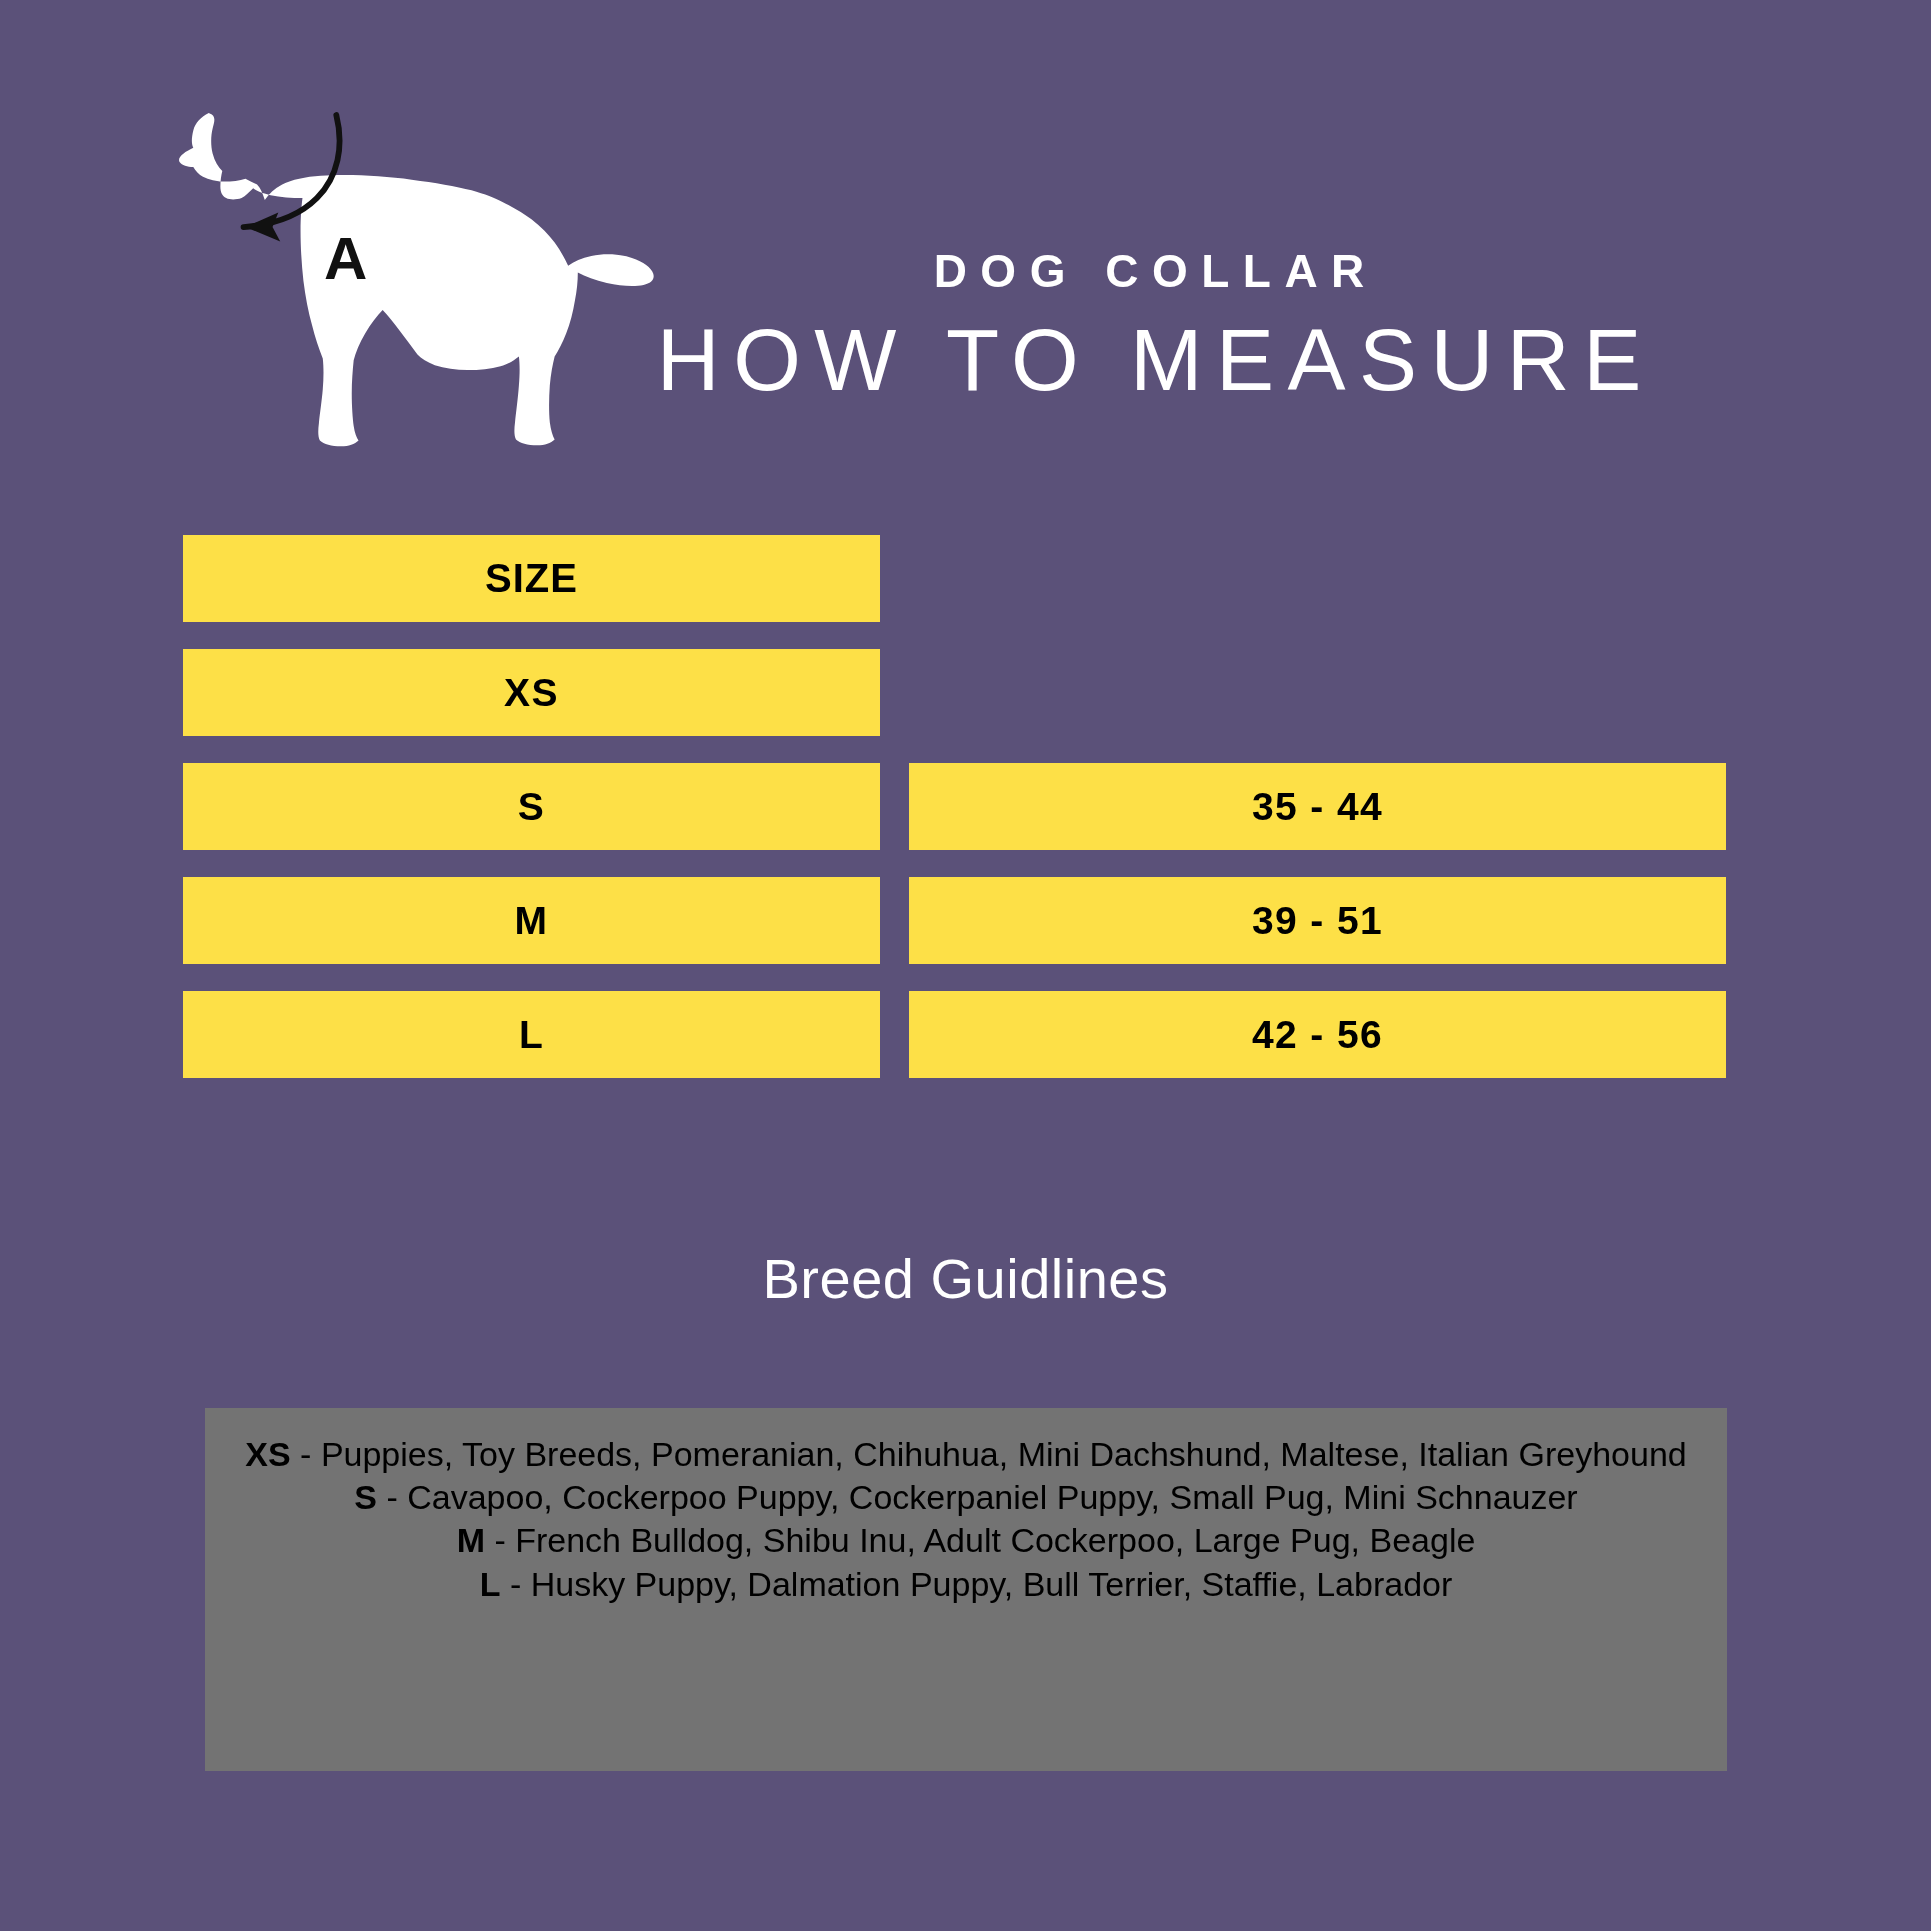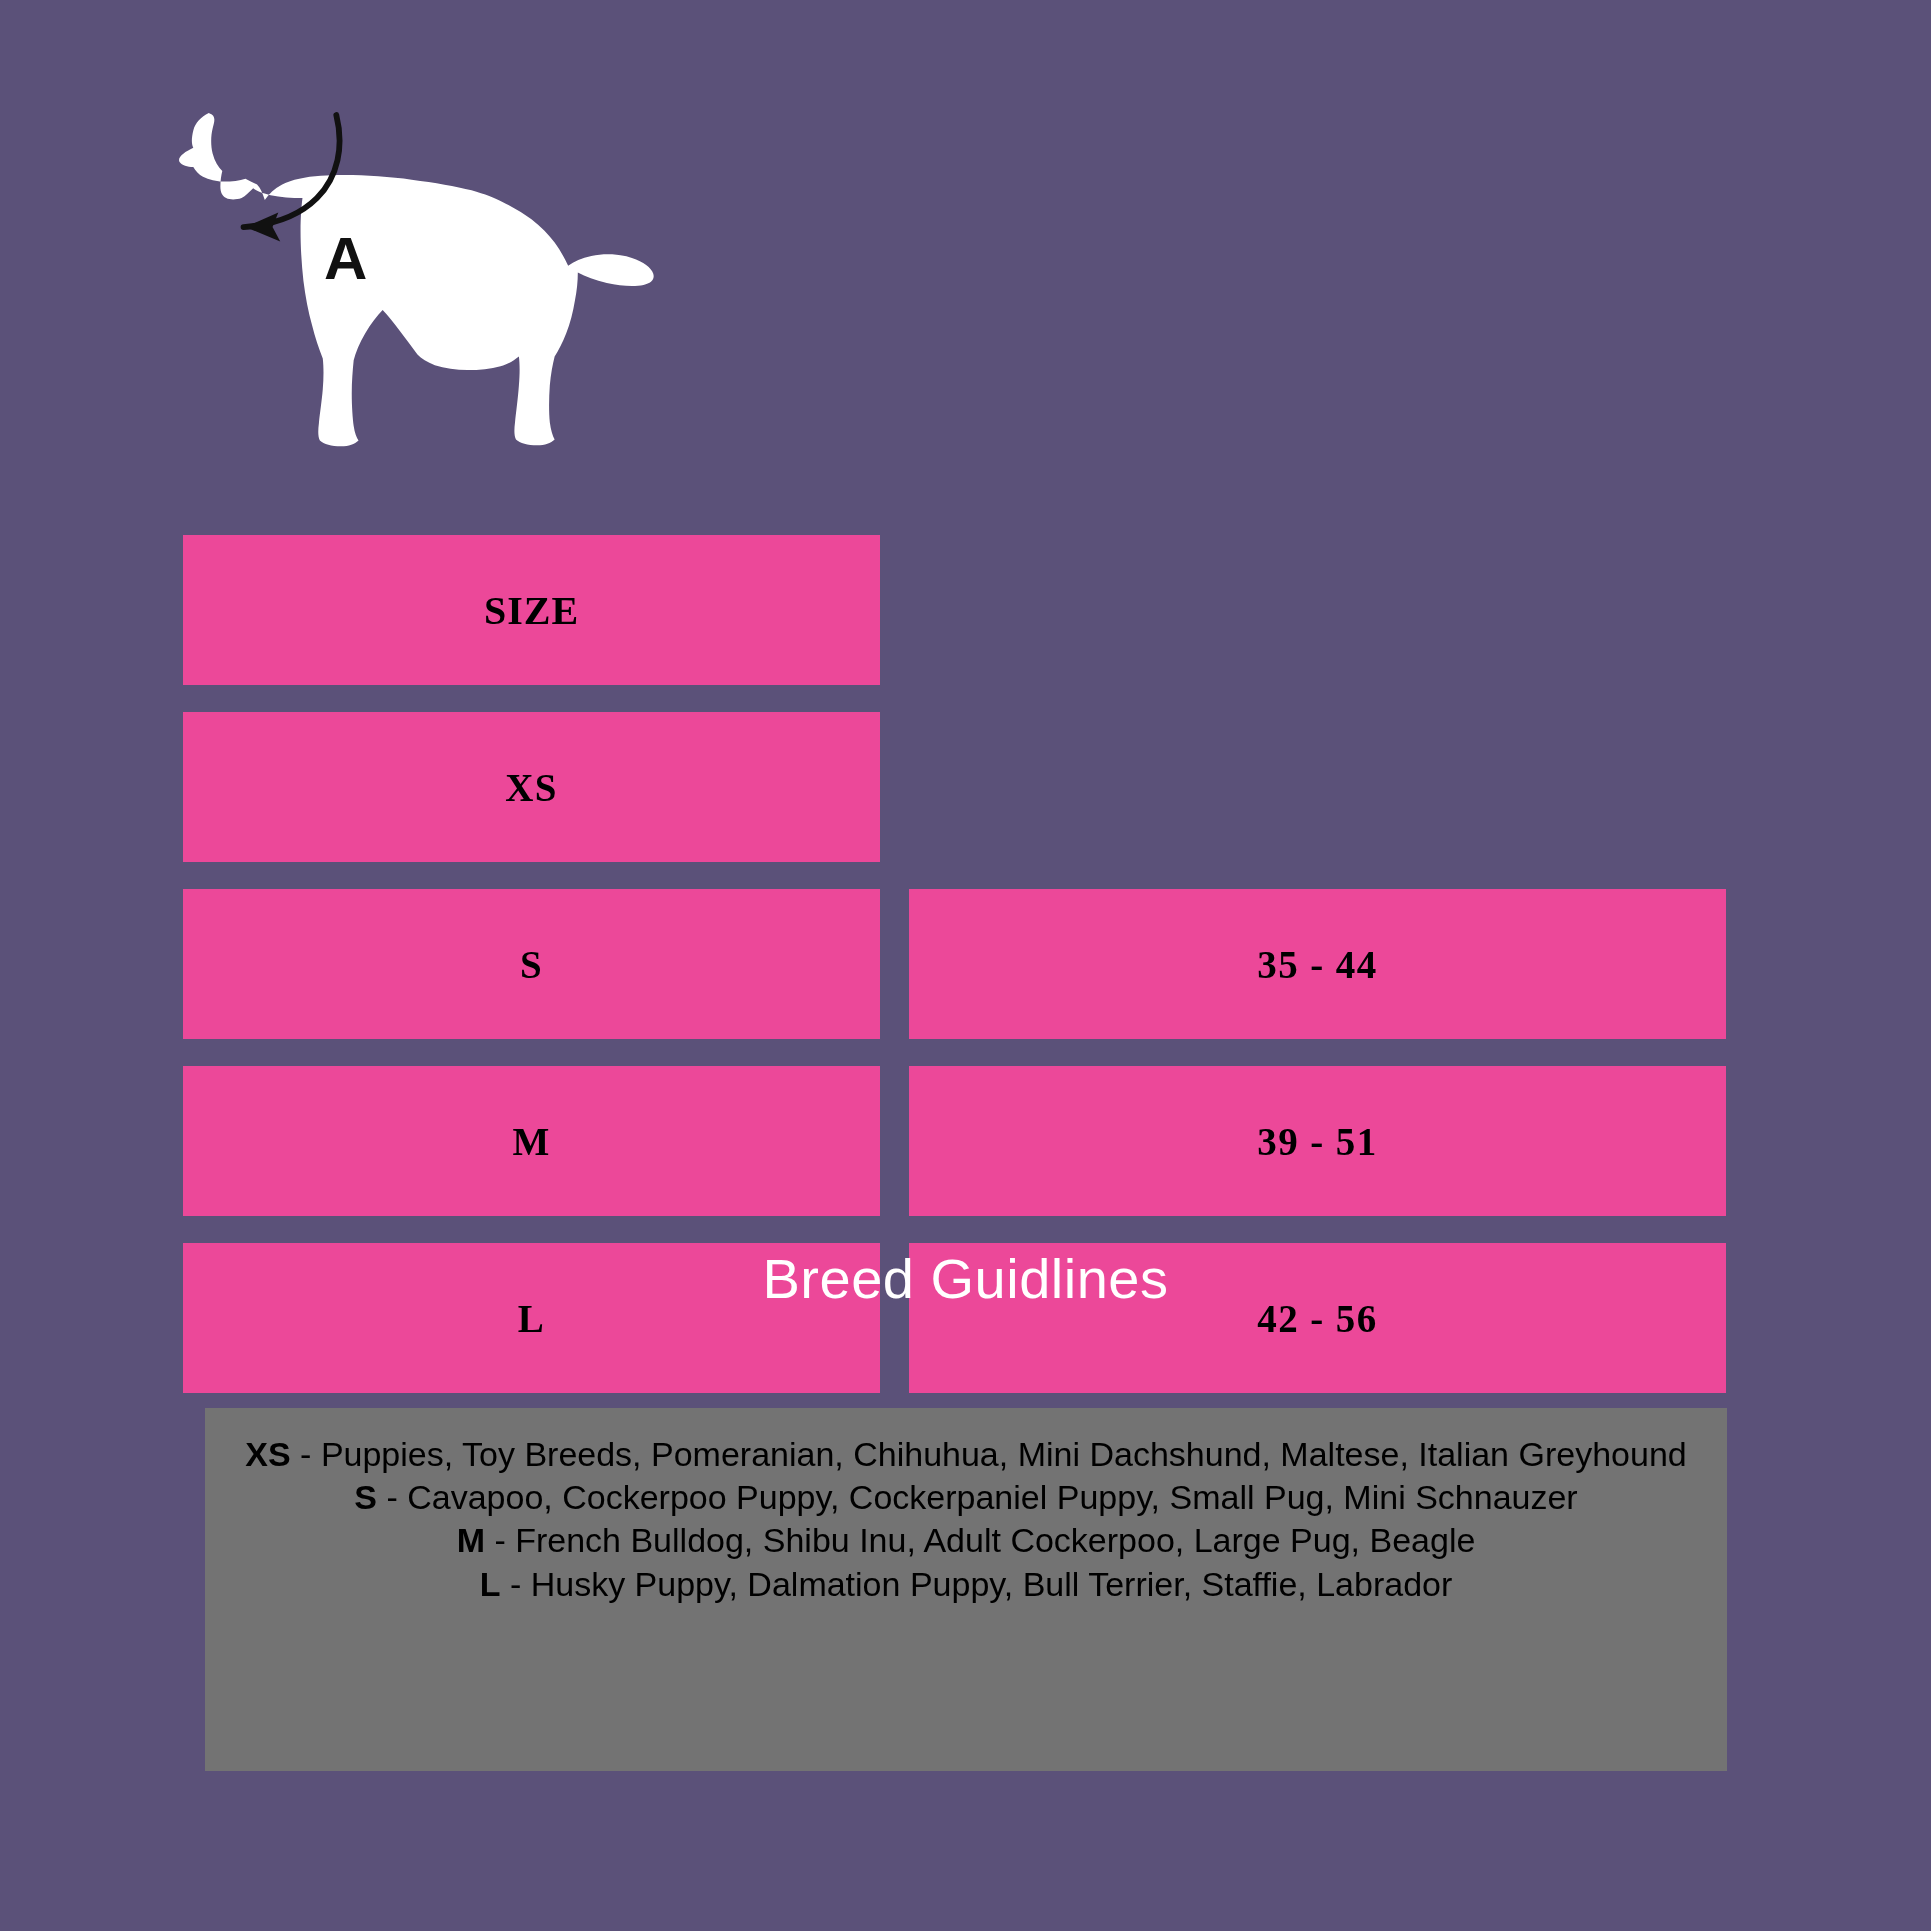--- a/index.html
+++ b/index.html
@@ -44,26 +44,25 @@
   }
 
   
   .table{
     position:absolute;left:183px;top:535px;
     width:1543px;
   }
   .trow{display:flex;gap:29px;margin-bottom:27px;}
   .trow:last-child{margin-bottom:0;}
   .cell{
-    background:#ec4899;
-    height:150px;
+    background:#fde047;
+    height:87px;
     display:flex;align-items:center;justify-content:center;
     color:#000000;
     font-weight:700;
-    font-family:Liberation Serif, serif;
   }
   .cell.c1{width:697px;}
   .cell.c2{width:817px;}
   .cell .txt{font-size:39px;letter-spacing:1.4px;}
   .header .cell .txt{font-size:40px;letter-spacing:1px;}
 
   
   .breed-title{
     position:absolute;left:0;top:1246px;width:1931px;
     text-align:center;
@@ -166,20 +165,24 @@
           Z"></path>
       </g>
       <g>
         <path fill="none" stroke="#111111" stroke-width="6" stroke-linecap="round" d="M 198 64 C 206 96 200 128 178 150 C 158 170 130 178 102 180"></path>
         <path fill="#111111" d="M 104 180 L 138 165 L 132 180 L 140 195 Z"></path>
       </g>
     </svg>
     <div class="a-label">A</div>
   </div>
 
+  <div class="title-block">
+    <div class="kicker">DOG COLLAR</div>
+    <div class="headline">HOW TO MEASURE</div>
+  </div>
 
   <div class="table">
 
     <div class="trow header">
       <div class="cell c1">
         <span class="txt">SIZE</span>
       </div>
     </div>
 
     <div class="trow">

